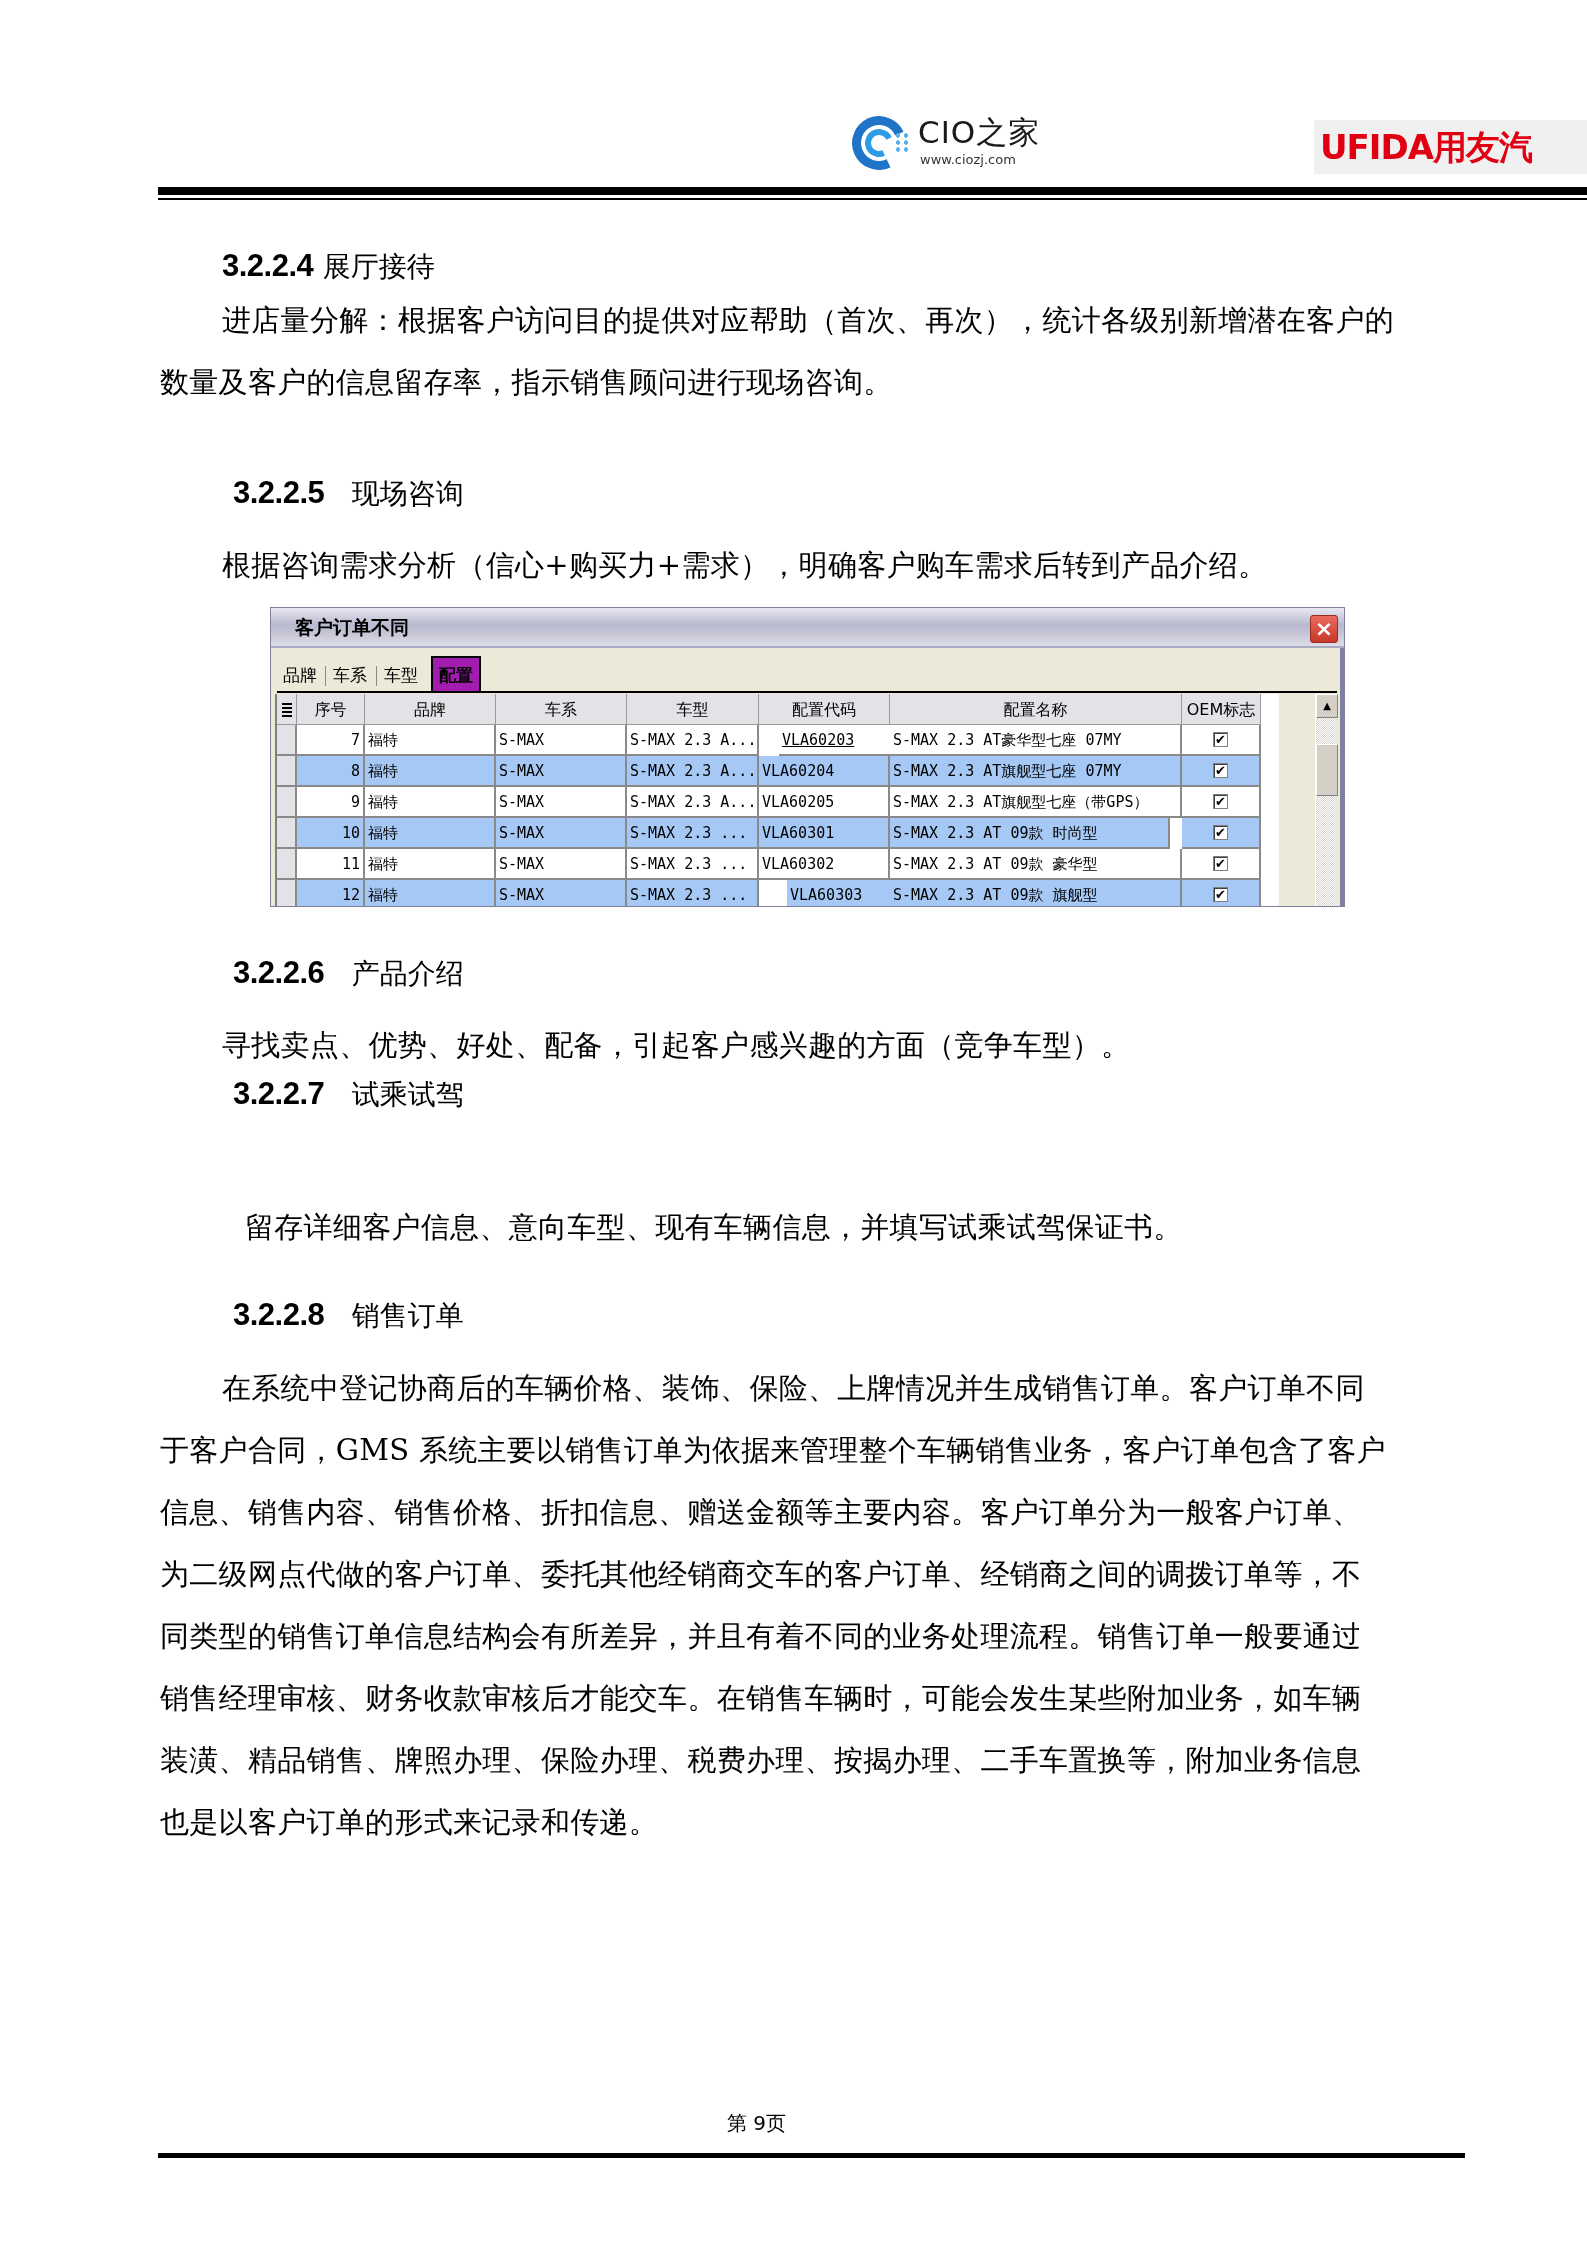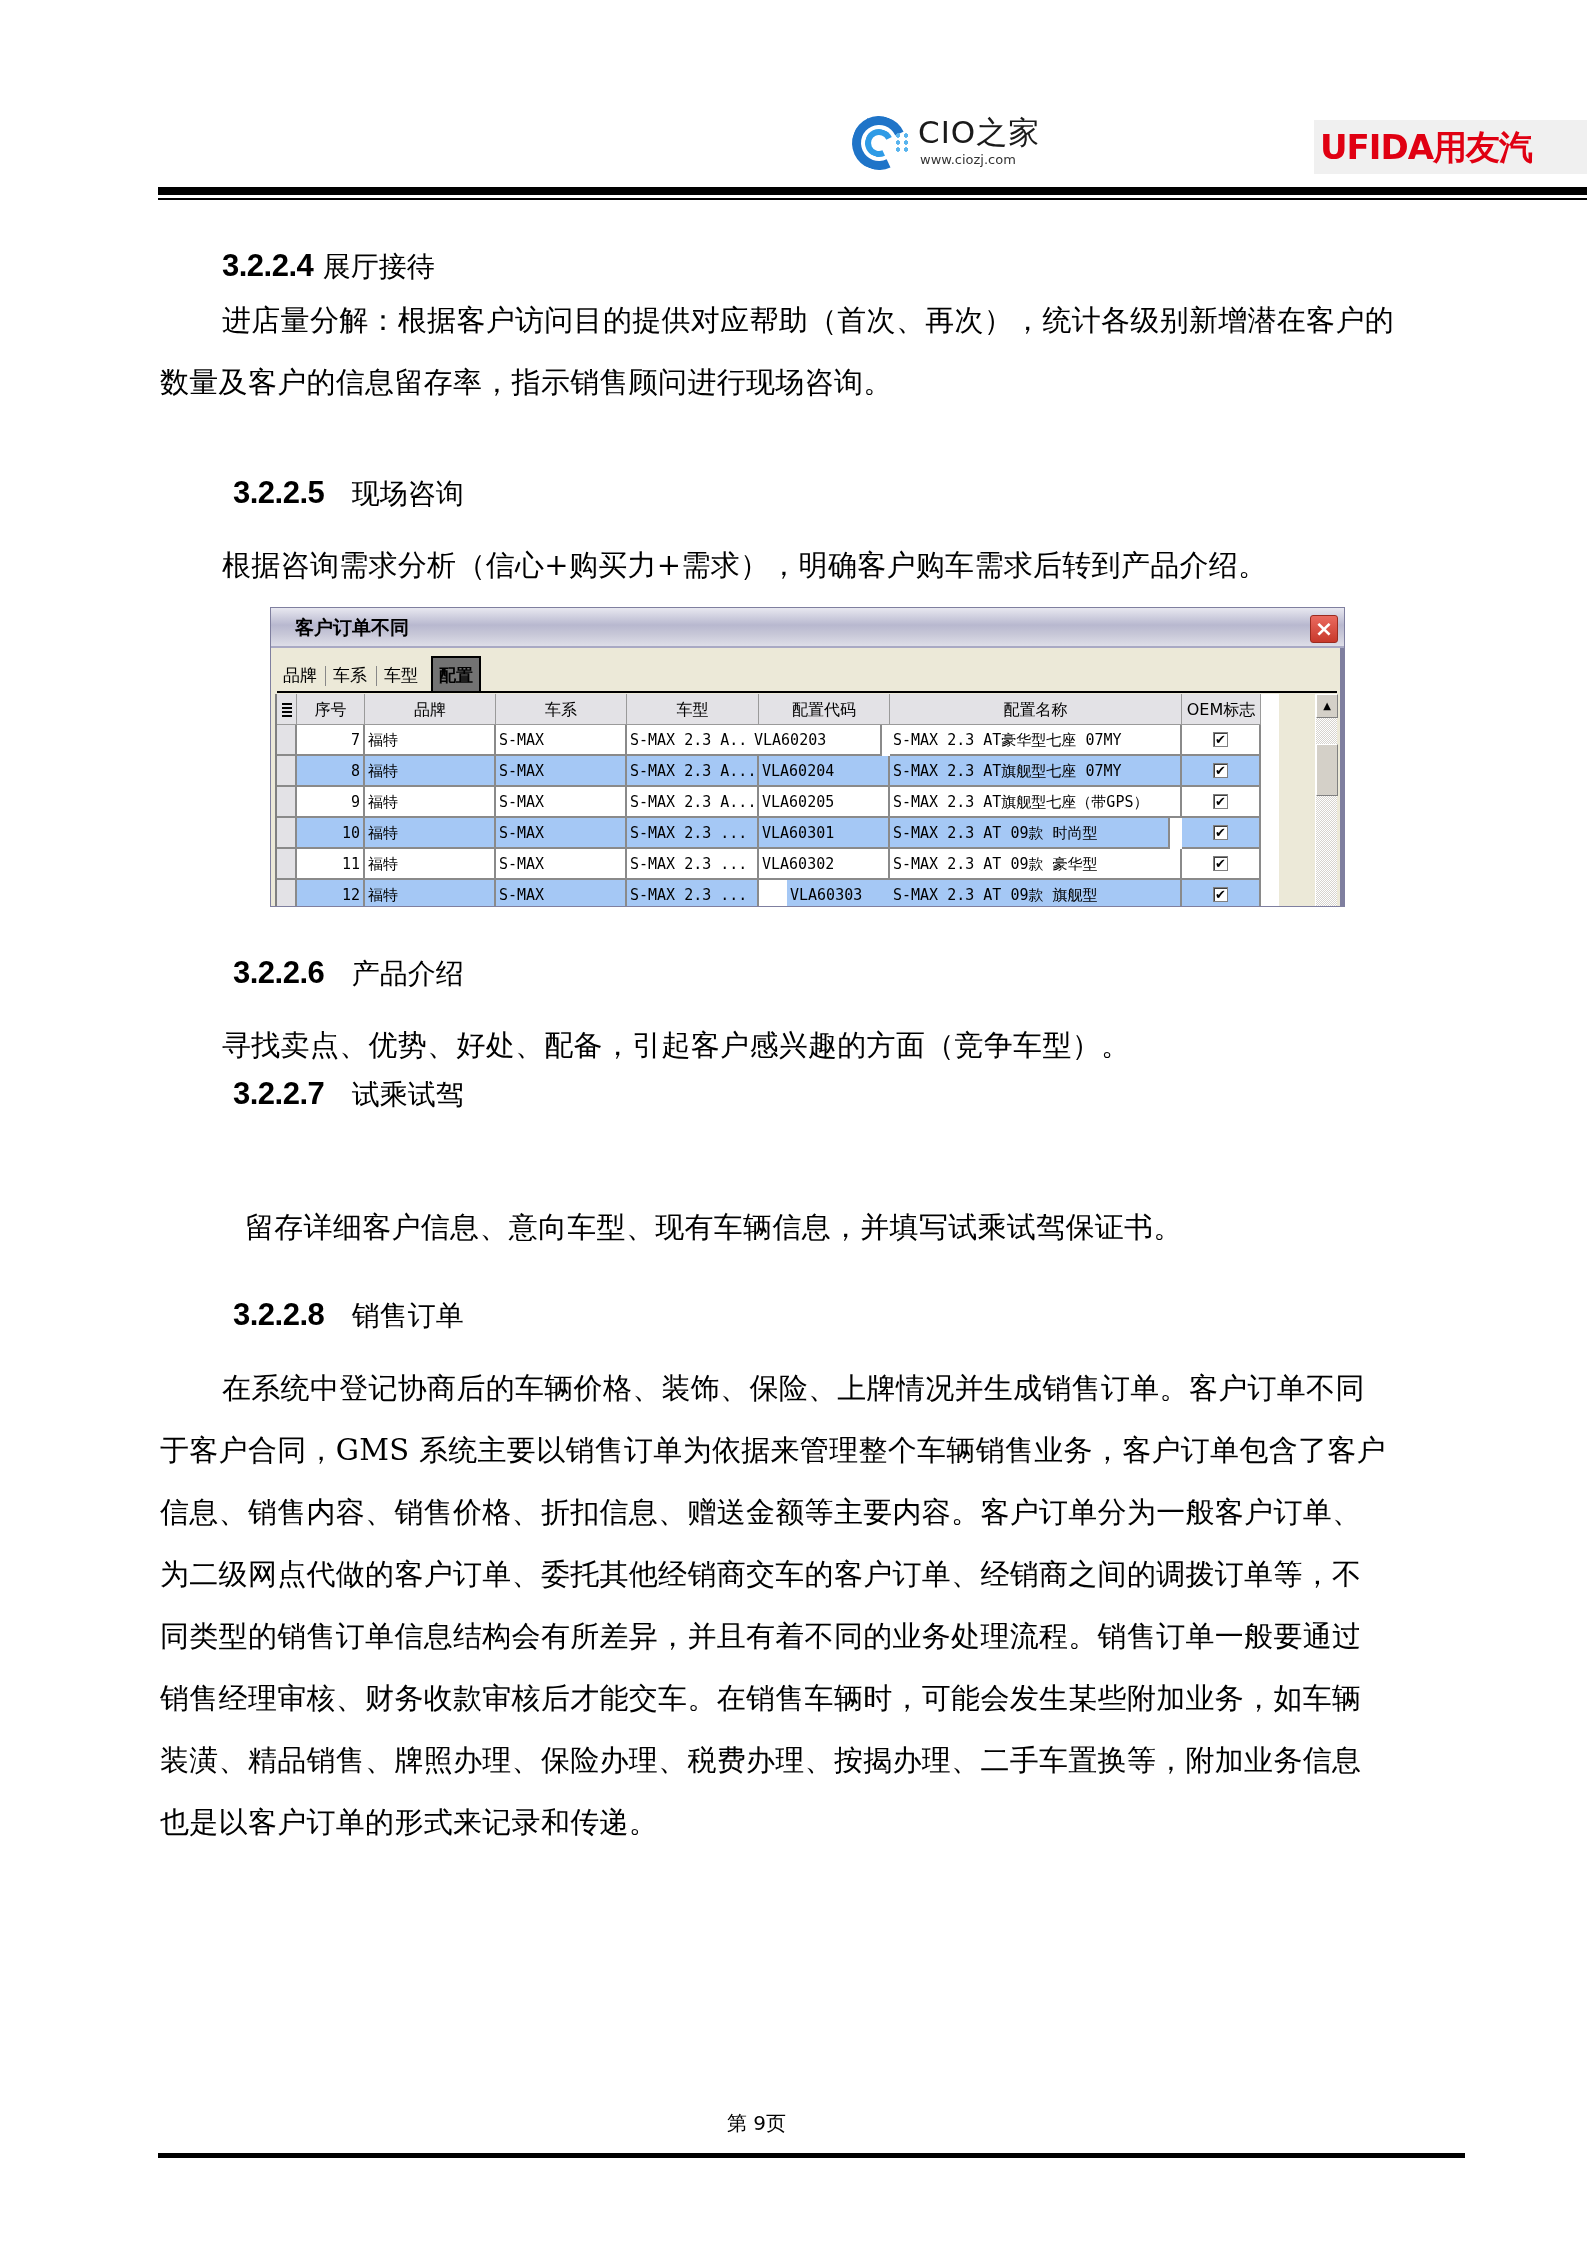--- a/index.html
+++ b/index.html
@@ -40,21 +40,21 @@
   .win-title-text { position: absolute; left: 24px; top: 6px; font-family: "DejaVu Sans", sans-serif;
                     font-weight: bold; font-size: 19px; line-height: 26px; color: #000; }
   .win-close { position: absolute; right: 6px; top: 7px; width: 28px; height: 28px; border-radius: 3px;
                background: linear-gradient(#ea6a5f, #c8392c); border: 1px solid #9a2b20;
                color: #fff; font-family: "DejaVu Sans", sans-serif; font-weight: bold; font-size: 22px;
                line-height: 26px; text-align: center; }
   .tabs { position: absolute; left: 6px; top: 48px; height: 34px; right: 0; }
   .tab { position: absolute; top: 4px; height: 30px; font-family: "DejaVu Sans", sans-serif; font-size: 17px;
          line-height: 30px; padding: 0 6px; color: #000; }
   .tab-sep { position: absolute; top: 10px; width: 1px; height: 20px; background: #888; }
-  .tab.active { top: 0; height: 36px; background: #737373; border: 2px solid #000; border-bottom: none;
+  .tab.active { top: 0; height: 36px; background: #a21caf; border: 2px solid #000; border-bottom: none;
                 line-height: 34px; font-weight: bold; }
   .tab-underline { position: absolute; left: 6px; top: 83px; width: 1060px; height: 2px; background: #000; }
 
   .grid { position: absolute; left: 4px; top: 86px; width: 1004px; height: 214px; background: #fff;
           border-left: 2px solid #808080; }
   .row { position: absolute; left: 0; height: 31px; width: 1004px; }
   .cell { position: absolute; top: 0; height: 31px; font-family: "DejaVu Sans Mono", monospace; font-size: 15px;
           line-height: 31px; white-space: nowrap; overflow: hidden; border-right: 2px solid #8a8a8a;
           border-bottom: 2px solid #8a8a8a; padding: 0 3px; }
   .hrow .cell { background: #e3e2e6; font-family: "DejaVu Sans", sans-serif; font-size: 16px; text-align: center;
@@ -144,21 +144,21 @@
       <div class="cell" style="left:613px; width:292px;">配置名称</div>
       <div class="cell" style="left:905px; width:79px;">OEM标志</div>
     </div>
 
     <div class="row drow" style="top:31px;">
       <div class="cell rowsel" style="left:0; width:20px;"></div>
       <div class="cell c-num" style="left:20px; width:68px;">7</div>
       <div class="cell" style="left:88px; width:131px;">福特</div>
       <div class="cell" style="left:219px; width:131px;">S-MAX</div>
       <div class="cell" style="left:350px; width:132px;">S-MAX 2.3 A...</div>
-      <div class="cell" style="left:474px; width:131px;">VLA60203</div>
+      <div class="cell" style="left:502px; width:131px;text-decoration:underline;">VLA60203</div>
       <div class="cell" style="left:613px; width:292px;">S-MAX 2.3 AT豪华型七座 07MY</div>
       <div class="cell c-chk" style="left:905px; width:79px;">
         <span class="chk">✔</span>
       </div>
     </div>
 
     <div class="row drow alt" style="top:62px;">
       <div class="cell rowsel" style="left:0; width:20px;"></div>
       <div class="cell c-num" style="left:20px; width:68px;">8</div>
       <div class="cell" style="left:88px; width:131px;">福特</div>

